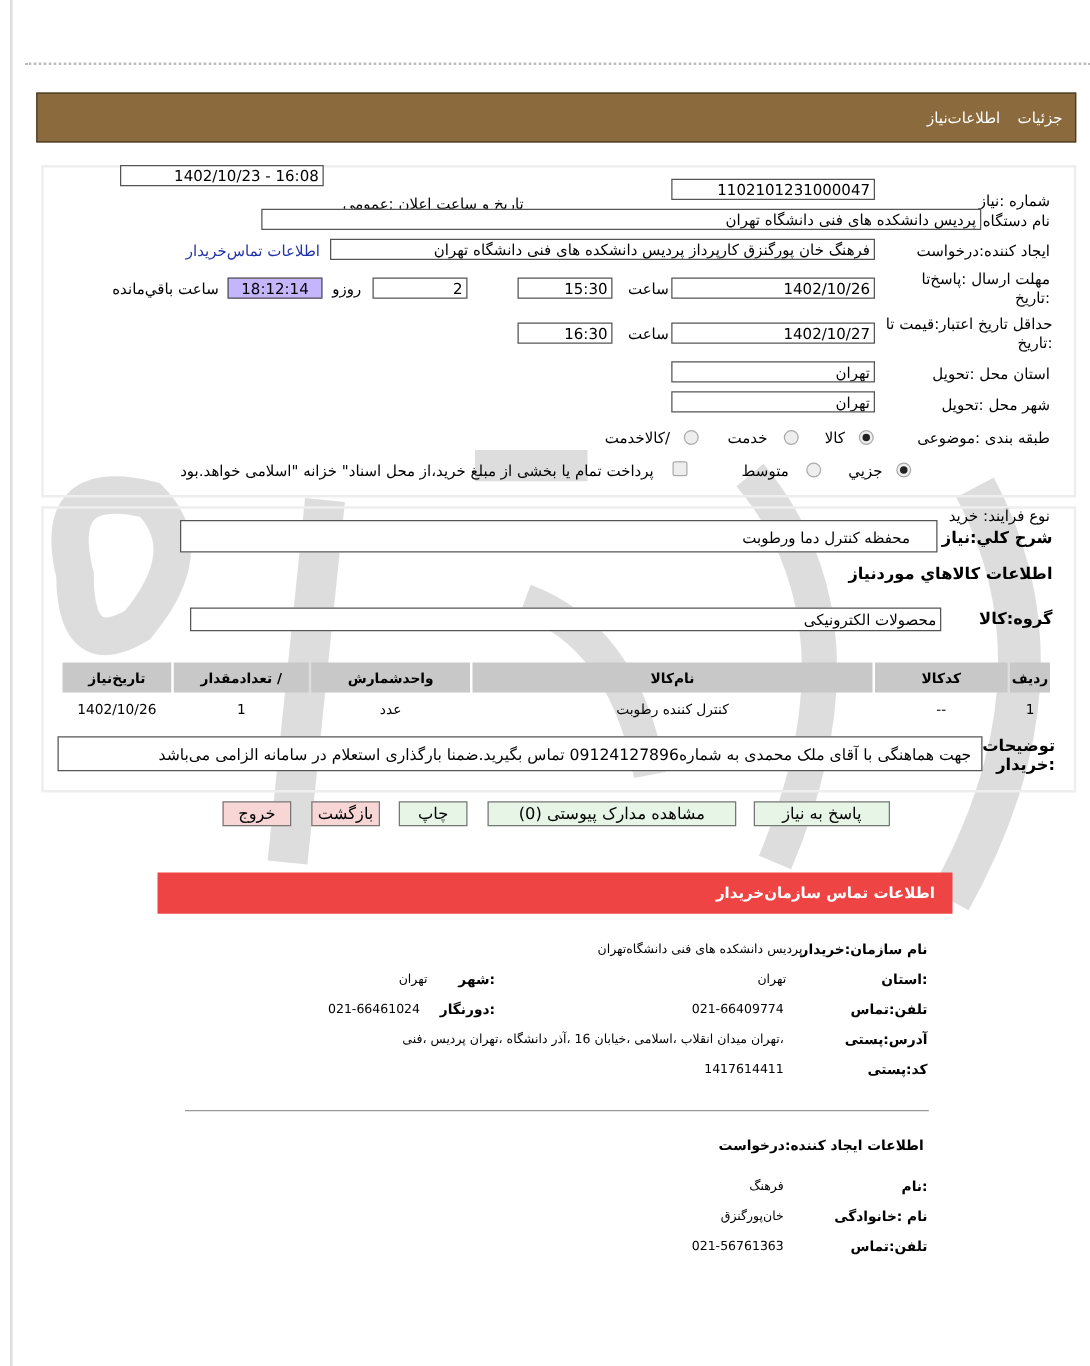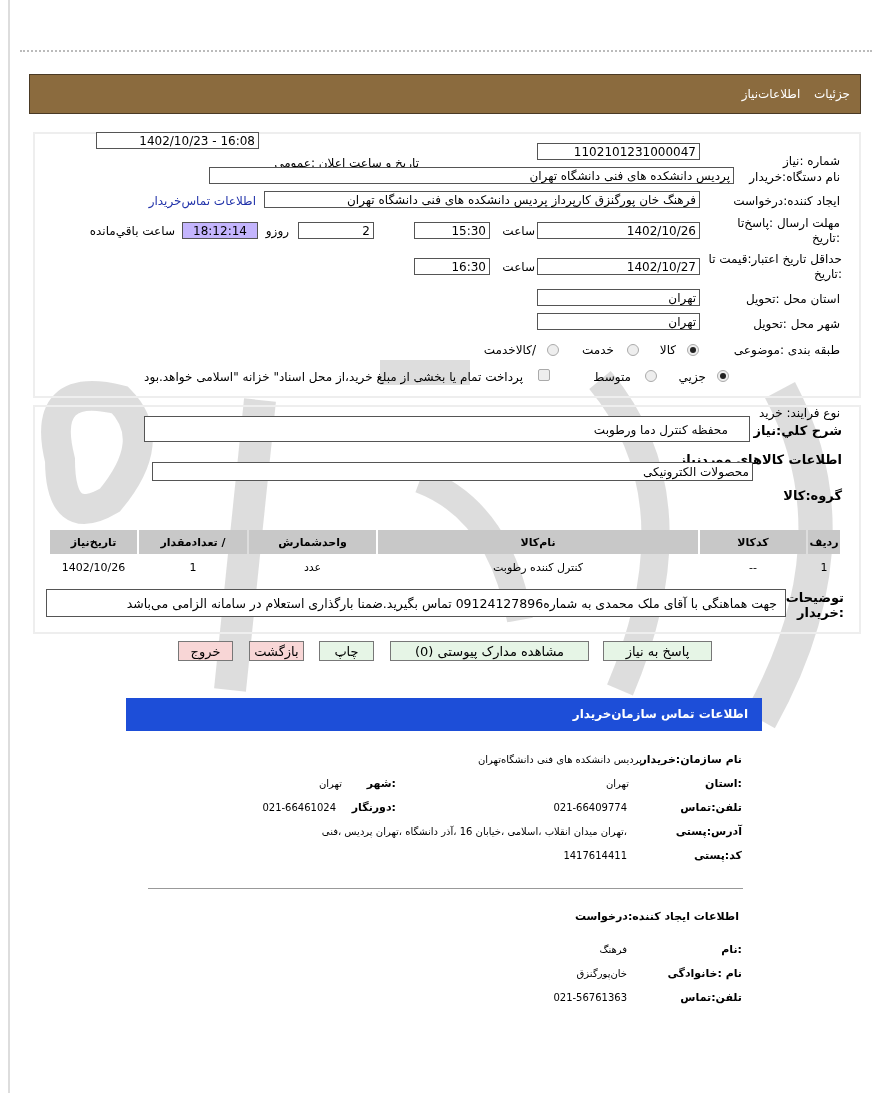--- a/index.html
+++ b/index.html
@@ -18,21 +18,21 @@
   .radio{position:absolute;width:12px;height:12px;border-radius:50%;border:1px solid #aaa;background:#eee;box-sizing:border-box;}
   .radio.on::after{content:"";position:absolute;left:2px;top:2px;width:6px;height:6px;border-radius:50%;background:#222;}
   .chk{position:absolute;width:12px;height:12px;border:1px solid #aaa;background:#eee;border-radius:2px;box-sizing:border-box;}
   .bold{font-weight:bold;}
   table.items{position:absolute;left:48px;top:528px;width:794px;border-collapse:separate;border-spacing:2px;direction:rtl;font-size:11px;}
   table.items th{background:#c8c8c8;font-weight:bold;height:22px;text-align:center;}
   table.items td{height:20px;text-align:center;}
   .btn{position:absolute;height:20px;border:1px solid #777;font-size:13px;line-height:19px;text-align:center;box-sizing:border-box;direction:rtl;}
   .btn.g{background:#e6f5e6;}
   .btn.r{background:#f8d6d6;}
-  .hdr2{position:absolute;left:126px;top:698px;width:636px;height:33px;background:#1d4ed8;direction:rtl;}
+  .hdr2{position:absolute;left:126px;top:698px;width:636px;height:33px;background:#ef4444;direction:rtl;}
   .hdr2 span{color:#fff;font-weight:bold;line-height:33px;margin-right:14px;font-size:12px;}
   .ci{position:absolute;font-size:10px;white-space:nowrap;direction:rtl;text-align:right;}
   .ci.b{font-weight:bold;font-size:11px;}
   .hr{position:absolute;left:148px;top:888px;width:595px;height:0;border-top:1px solid #999;}
 </style>
 </head>
 <body>
 
 <div class="leftbar"></div>
 <div class="dotline"></div>
@@ -52,21 +52,21 @@
 </div>
 
 <div class="panel" style="top:132px;height:262px;"></div>
 
 <div class="lbl" style="right:32px;top:154px;">شماره :نیاز</div>
 <div class="box ltr" style="left:537px;top:143px;width:163px;">1102101231000047</div>
 <div class="lbl" style="right:453px;top:156px;">تاریخ و ساعت اعلان :عمومي</div>
 <div class="box ltr" style="left:96px;top:132px;width:163px;">1402/10/23 - 16:08</div>
 
 <div class="lbl" style="right:32px;top:170px;">نام دستگاه:خریدار</div>
-<div class="box" style="left:209px;top:167px;width:525px;">پردیس دانشکده های فنی دانشگاه تهران</div>
+<div class="box" style="left:209px;top:167px;width:576px;">پردیس دانشکده های فنی دانشگاه تهران</div>
 
 <div class="lbl" style="right:32px;top:194px;">ایجاد کننده:درخواست</div>
 <div class="box" style="left:264px;top:191px;width:436px;">فرهنگ خان پورگنزق کارپرداز پردیس دانشکده های فنی دانشگاه تهران</div>
 <div class="lbl link" style="right:616px;top:194px;">اطلاعات تماس‌خریدار</div>
 
 <div class="lbl" style="right:32px;top:216px;width:130px;white-space:normal;line-height:15px;">مهلت ارسال :پاسخ‌تا :تاریخ</div>
 <div class="box ltr" style="left:537px;top:222px;width:163px;">1402/10/26</div>
 <div class="lbl" style="right:337px;top:224px;">ساعت</div>
 <div class="box ltr" style="left:414px;top:222px;width:76px;">15:30</div>
 <div class="box ltr" style="left:298px;top:222px;width:76px;">2</div>
@@ -100,21 +100,21 @@
 <div class="lbl" style="right:241px;top:370px;">متوسط</div>
 <div class="chk" style="left:538px;top:369px;"></div>
 <div class="lbl" style="right:349px;top:370px;">پرداخت تمام یا بخشی از مبلغ خرید،از محل اسناد" خزانه "اسلامی خواهد.بود</div>
 
 <div class="panel" style="top:405px;height:225px;"></div>
 
 <div class="lbl bold" style="right:30px;top:423px;font-size:13px;">شرح کلي:نیاز</div>
 <div class="box" style="left:144px;top:416px;width:606px;height:26px;line-height:26px;padding-right:21px;">محفظه کنترل دما ورطوبت</div>
 <div class="lbl bold" style="right:30px;top:452px;font-size:13px;">اطلاعات کالاهاي موردنیاز</div>
 <div class="lbl bold" style="right:30px;top:488px;font-size:13px;">گروه:کالا</div>
-<div class="box" style="left:152px;top:462px;width:601px;height:19px;line-height:19px;">محصولات الکترونیکی</div>
+<div class="box" style="left:152px;top:486px;width:601px;height:19px;line-height:19px;">محصولات الکترونیکی</div>
 
 <table class="items">
   <thead>
     <tr>
       <th style="width:30px;">ردیف</th>
       <th style="width:104px;">کدکالا</th>
       <th style="width:318px;">نام‌کالا</th>
       <th style="width:125px;">واحدشمارش</th>
       <th style="width:106px;">/ تعدادمقدار</th>
       <th>تاریخ‌نیاز</th>

